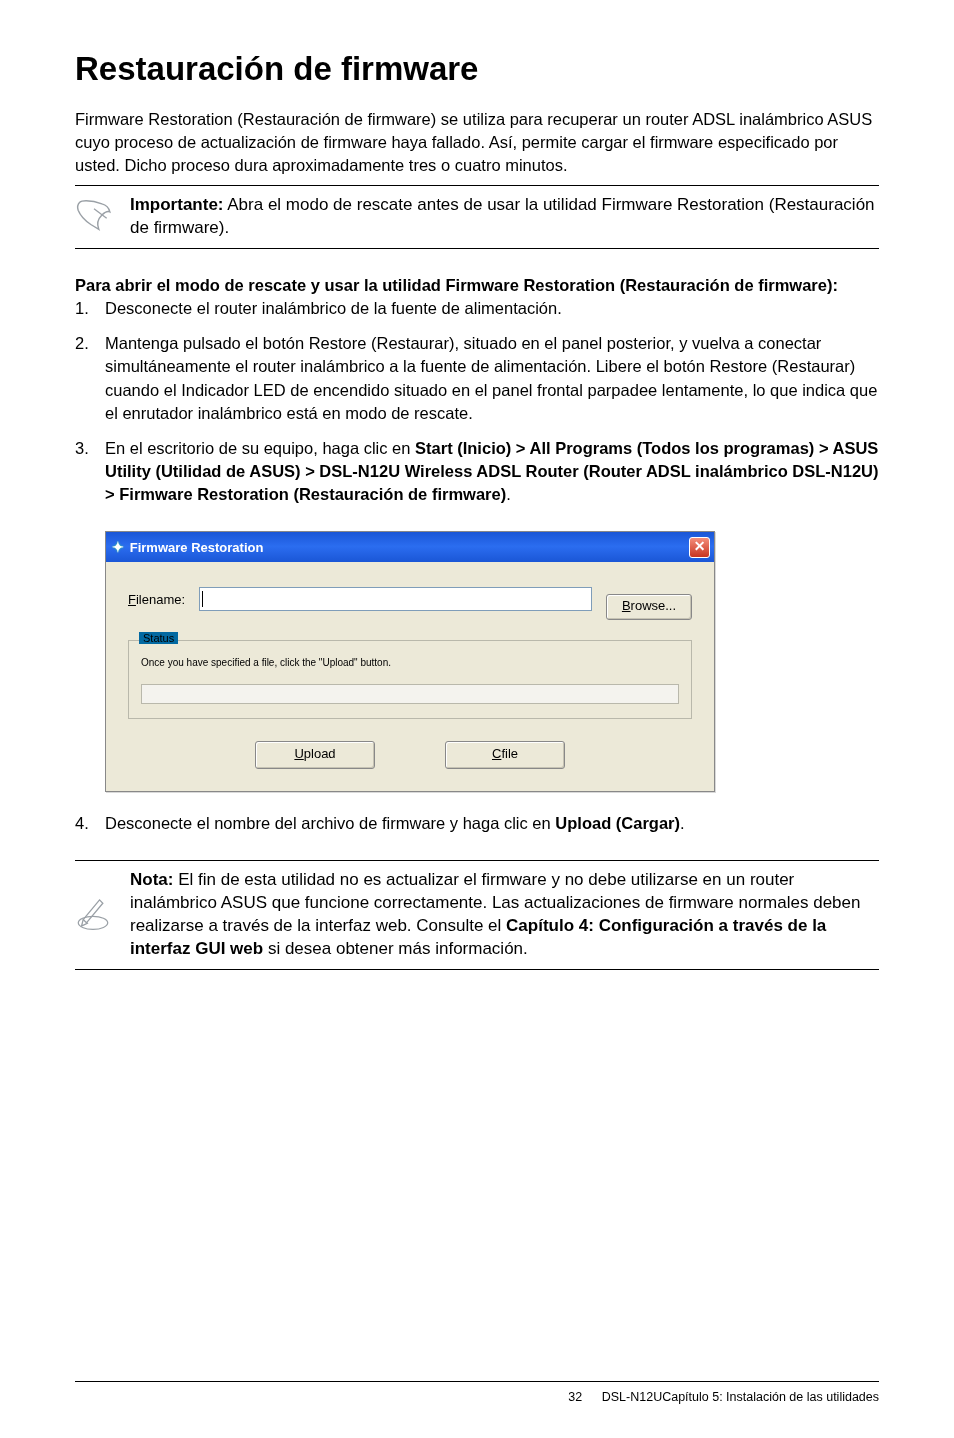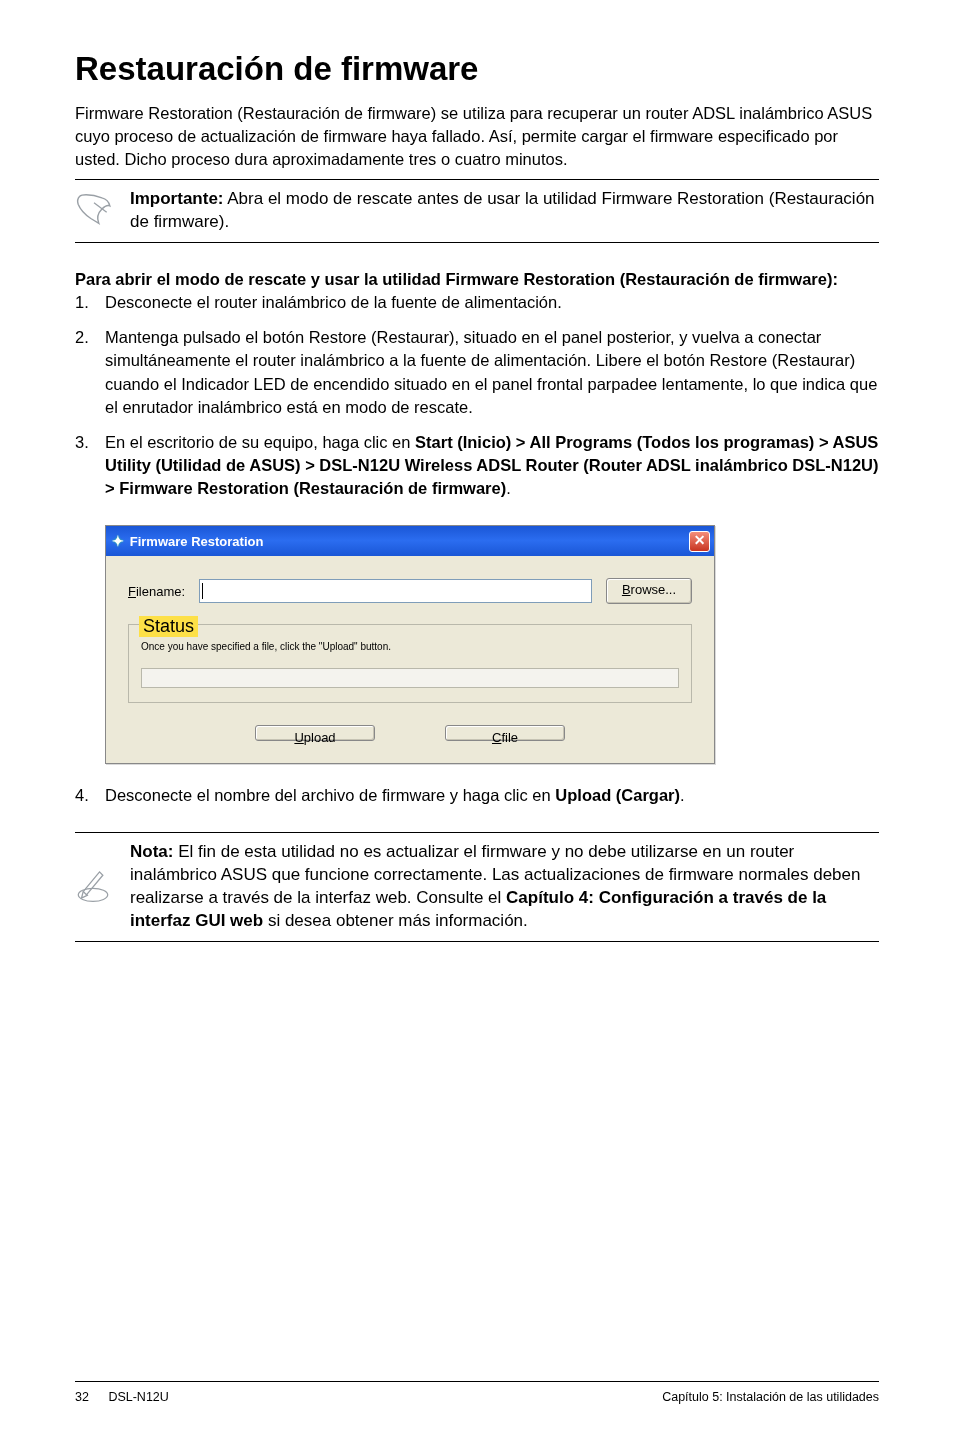--- a/index.html
+++ b/index.html
@@ -13,21 +13,21 @@
       width: 954px;
       min-height: 1438px;
       padding: 50px 75px 30px 75px;
       color: #000;
       position: relative;
     }
     .title {
       font-size: 33px;
       font-weight: bold;
       color: #000;
-      margin-bottom: 14px;
+      margin-bottom: 20px;
     }
     .intro {
       font-size: 16.5px;
       line-height: 1.4;
       color: #000;
       margin-bottom: 8px;
     }
     .rule-box {
       border-top: 1px solid #000;
       border-bottom: 1px solid #000;
@@ -108,21 +108,21 @@
       background: linear-gradient(to bottom, #f48e7a, #c83420);
       border: 1px solid #fff;
       border-radius: 3px;
       color: #fff;
       font-weight: bold;
       font-size: 14px;
       line-height: 17px;
       text-align: center;
     }
     .dialog-body {
-      padding: 22px 22px 22px 22px;
+      padding: 16px 22px 22px 22px;
     }
     .file-row {
       display: flex;
       align-items: center;
       gap: 14px;
       margin-bottom: 20px;
     }
     .file-label {
       font-size: 13px;
       color: #000;
@@ -145,73 +145,74 @@
     .browse-btn {
       height: 26px;
       min-width: 86px;
       background: #ece9d8;
       border: 1px solid #888;
       border-radius: 3px;
       font-size: 13px;
       text-align: center;
       line-height: 22px;
       box-shadow: inset 1px 1px 0 #fff, inset -1px -1px 0 #c6c3b4;
+      margin-top: 16px;
     }
     .browse-btn .ul { text-decoration: underline; }
     .fieldset {
       border: 1px solid #b9b8ab;
       padding: 10px 12px 14px 12px;
       position: relative;
       margin-bottom: 22px;
     }
     .fieldset-legend {
       position: absolute;
       top: -9px;
       left: 10px;
-      background: #fde047;
+      background: #0369a1;
       padding: 0 4px;
-      font-size: 18px;
+      font-size: 11px;
       text-align: center;
     }
     .status-text {
       font-size: 10px;
       margin: 6px 0 16px 0;
     }
     .progress {
       width: 100%;
       height: 20px;
       background: #f4f3ee;
       border: 1px solid #b9b8ab;
     }
     .button-row {
       display: flex;
       justify-content: center;
       gap: 70px;
     }
     .dlg-btn {
-      height: 16px;
+      height: 28px;
       min-width: 120px;
       background: #ece9d8;
       border: 1px solid #888;
       border-radius: 3px;
       font-size: 13px;
       text-align: center;
       line-height: 24px;
       box-shadow: inset 1px 1px 0 #fff, inset -1px -1px 0 #c6c3b4;
     }
     .dlg-btn .ul { text-decoration: underline; }
     .footer {
       position: absolute;
       left: 75px;
       right: 75px;
       bottom: 34px;
       border-top: 1px solid #000;
       padding-top: 8px;
       display: flex;
-      justify-content: space-between;
+      justify-content: flex-end;
       font-size: 12.5px;
       color: #000;
       margin-top: 7px;
     }
     .footer .page-num {
       margin-right: 16px;
     }
   </style>
 </head>
 <body>

